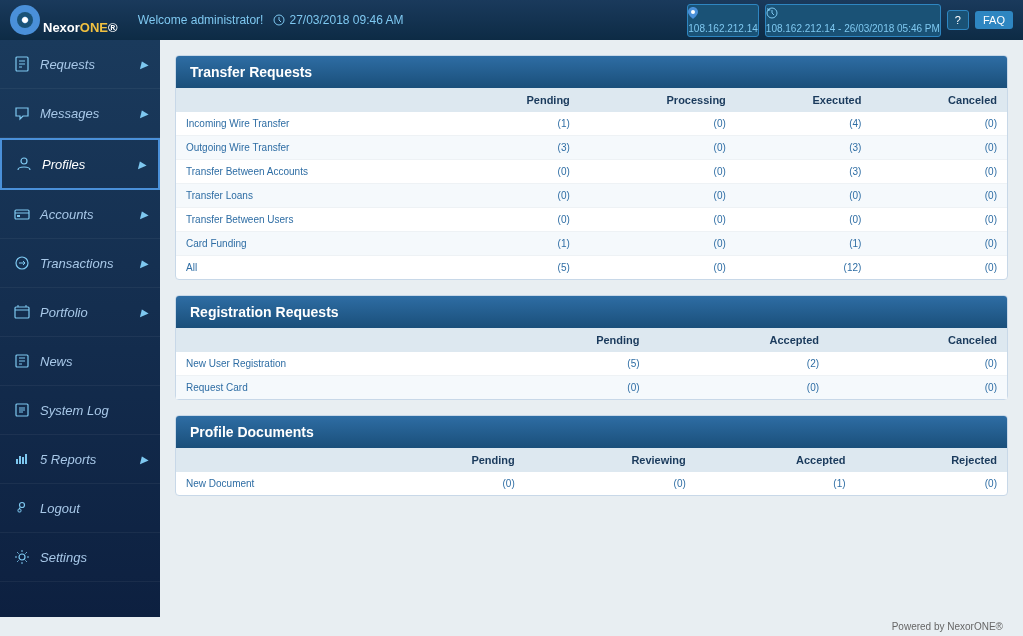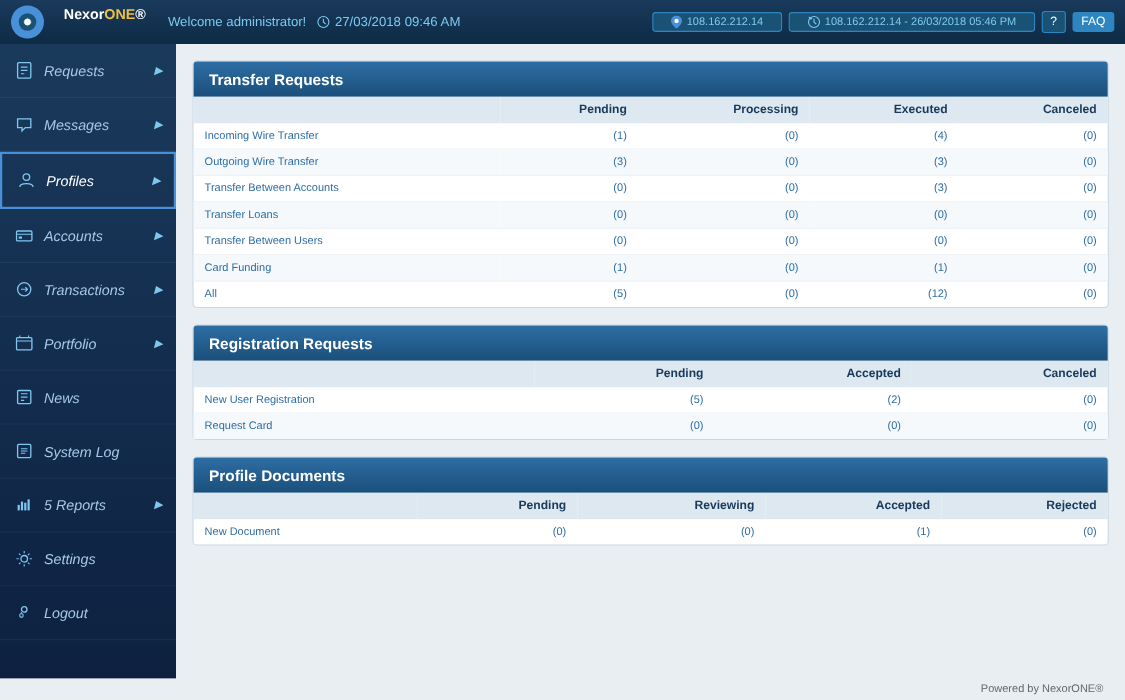--- a/index.html
+++ b/index.html
@@ -1,27 +1,27 @@
 <!DOCTYPE html>
 <html><head>
   <meta charset="utf-8">
   <style>
     * { margin: 0; padding: 0; box-sizing: border-box; }
     body { font-family: Arial, sans-serif; font-size: 12px; background: #e8eef2; width: 1023px; height: 636px; overflow: hidden; display: flex; flex-direction: column; }
 
     
     .header { background: linear-gradient(180deg, #1a3a5c 0%, #0d2b45 100%); height: 40px; display: flex; align-items: center; padding: 0 10px; gap: 10px; flex-shrink: 0; }
-    .logo { display: flex; align-items: flex-start; gap: 18px; color: white; font-size: 14px; font-weight: bold; }
+    .logo { display: flex; align-items: flex-end; gap: 3px; color: white; font-size: 14px; font-weight: bold; }
     .logo-icon { width: 30px; height: 30px; background: #4a90d9; border-radius: 50%; display: flex; align-items: center; justify-content: center; color: white; font-size: 14px; }
     .logo-text { color: white; font-size: 13px; font-weight: bold; }
     .logo-text span { color: #f0c040; }
     .welcome { color: #7ec8f0; font-size: 12px; margin-left: 10px; text-align: right; }
     .datetime { color: #7ec8f0; font-size: 12px; display: flex; align-items: center; gap: 4px; }
     .header-right { margin-left: auto; display: flex; align-items: center; gap: 6px; }
-    .ip-badge { background: #1a5276; border: 1px solid #2e86c1; color: #7ec8f0; padding: 2px 16px; border-radius: 3px; font-size: 10px; display: flex; align-items: center; gap: 4px; }
+    .ip-badge { background: #1a5276; border: 1px solid #2e86c1; color: #7ec8f0; padding: 2px 0; border-radius: 3px; font-size: 10px; display: flex; align-items: flex-start; gap: 4px; flex-direction: column; }
     .btn-faq { background: #2e86c1; color: white; border: none; padding: 3px 8px; border-radius: 3px; font-size: 11px; cursor: pointer; }
     .btn-q { background: #1a5276; color: white; border: 1px solid #2e86c1; padding: 3px 7px; border-radius: 3px; font-size: 11px; cursor: pointer; }
 
     
     .layout { display: flex; flex: 1; overflow: hidden; }
 
     
     .sidebar { width: 160px; background: linear-gradient(180deg, #1a3a5c 0%, #0d2040 100%); flex-shrink: 0; display: flex; flex-direction: column; }
     .sidebar-item { display: flex; align-items: center; justify-content: space-between; padding: 14px 12px; color: #a8c8e8; cursor: pointer; border-bottom: 1px solid rgba(255,255,255,0.05); font-size: 13px; font-weight: 500; font-style: italic; }
     .sidebar-item.active { background: transparent; border: 2px solid #4a90d9; color: white; }
@@ -207,37 +207,37 @@
             </svg>
         </span>
         <span>5 Reports</span>
       </div>
       <span class="chevron">▶</span>
     </div>
     <div class="sidebar-item">
       <div class="sidebar-item-inner">
         <span class="sidebar-icon">
           <svg width="16" height="16" viewBox="0 0 16 16">
-              <circle cx="8" cy="8" r="3" fill="none" stroke="#7ec8f0" stroke-width="1.2"></circle>
-              <path d="M8 1 L8 3 M8 13 L8 15 M1 8 L3 8 M13 8 L15 8 M3.2 3.2 L4.6 4.6 M11.4 11.4 L12.8 12.8 M12.8 3.2 L11.4 4.6 M4.6 11.4 L3.2 12.8" stroke="#7ec8f0" stroke-width="1"></path>
-            </svg>
-        </span>
-        <span>Settings</span>
-      </div>
-    </div>
-    <div class="sidebar-item">
-      <div class="sidebar-item-inner">
-        <span class="sidebar-icon">
-          <svg width="16" height="16" viewBox="0 0 16 16">
               <circle cx="8" cy="5" r="2.5" fill="none" stroke="#7ec8f0" stroke-width="1.2"></circle>
               <rect x="4" y="9" width="3" height="3" rx="1" fill="none" stroke="#7ec8f0" stroke-width="1"></rect>
               <line x1="5.5" y1="9" x2="5.5" y2="7.5" stroke="#7ec8f0" stroke-width="1"></line>
             </svg>
         </span>
         <span>Logout</span>
+      </div>
+    </div>
+    <div class="sidebar-item">
+      <div class="sidebar-item-inner">
+        <span class="sidebar-icon">
+          <svg width="16" height="16" viewBox="0 0 16 16">
+              <circle cx="8" cy="8" r="3" fill="none" stroke="#7ec8f0" stroke-width="1.2"></circle>
+              <path d="M8 1 L8 3 M8 13 L8 15 M1 8 L3 8 M13 8 L15 8 M3.2 3.2 L4.6 4.6 M11.4 11.4 L12.8 12.8 M12.8 3.2 L11.4 4.6 M4.6 11.4 L3.2 12.8" stroke="#7ec8f0" stroke-width="1"></path>
+            </svg>
+        </span>
+        <span>Settings</span>
       </div>
     </div>
   </div>
 
   <div class="main">
 
     <div class="section">
       <div class="section-header">Transfer Requests</div>
       <table class="req-table">
         <thead>

